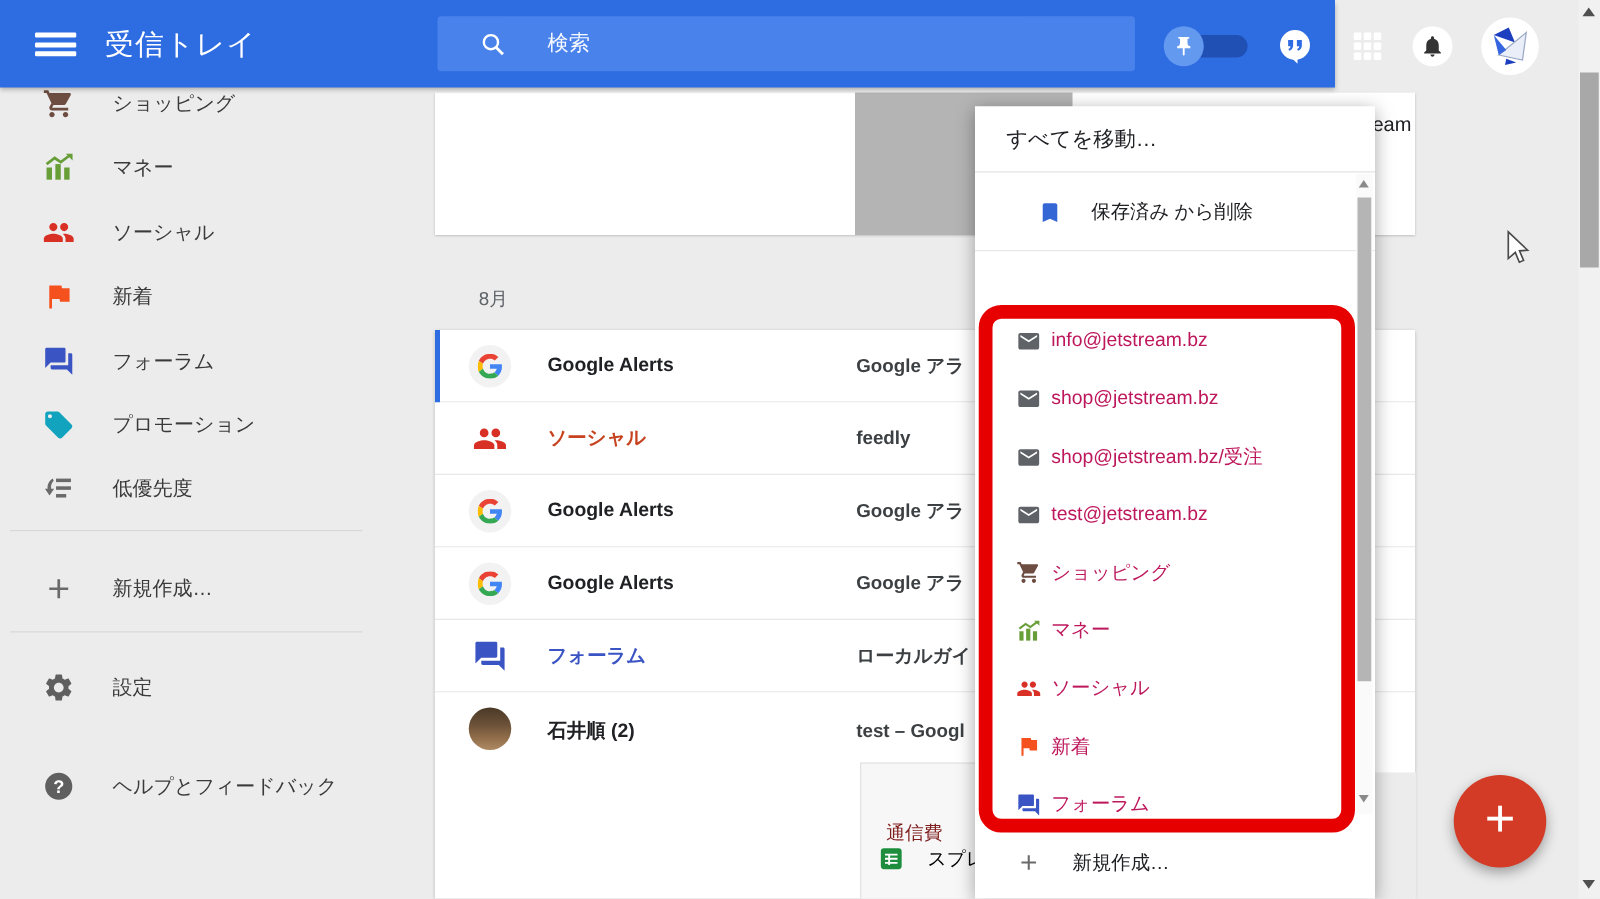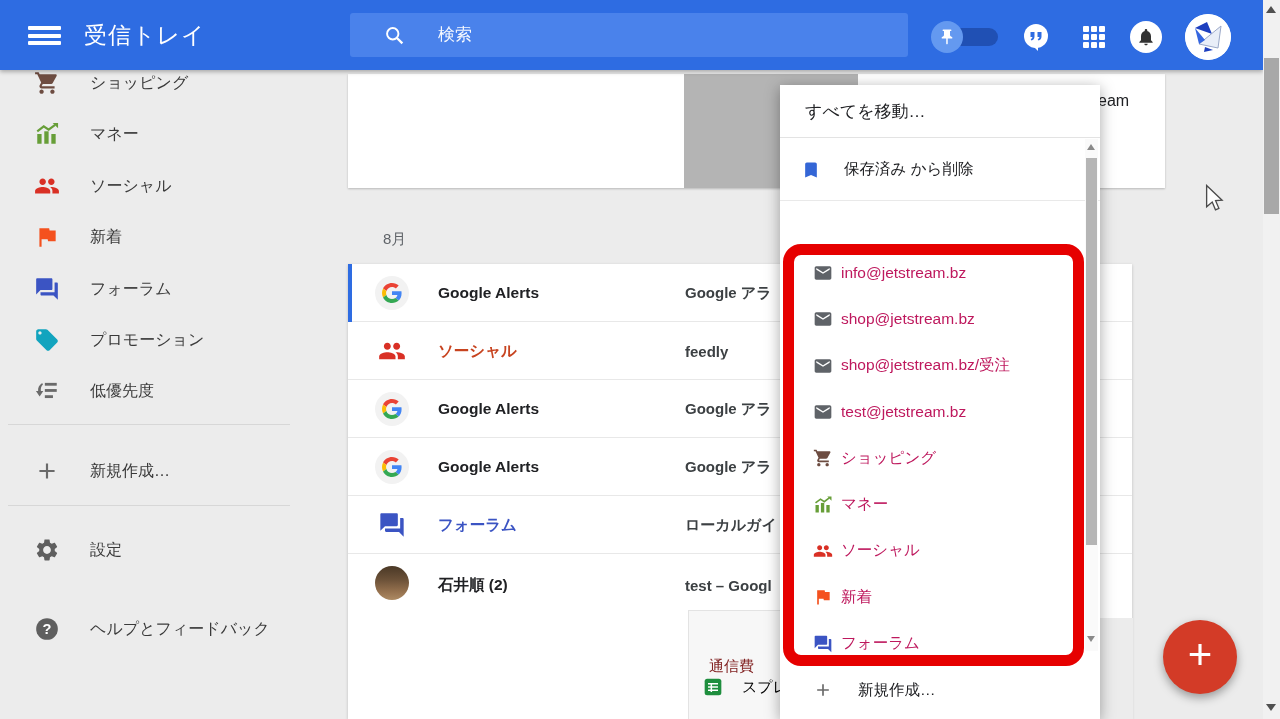--- a/index.html
+++ b/index.html
@@ -1,21 +1,21 @@
 <!DOCTYPE html>
 <html><head>
 <meta charset="utf-8">
 <style>
   html,body{margin:0;padding:0;}
   body{width:1280px;height:719px;overflow:hidden;background:#ececec;
        font-family:"Liberation Sans","DejaVu Sans",sans-serif;color:#202124;}
   #screen{position:relative;width:1280px;height:719px;overflow:hidden;}
   svg{display:block;}
   
-  #header{position:absolute;left:0;top:0;width:1263px;height:70px;background:#2e6ce2;
+  #header{position:absolute;left:0;top:0;width:1068px;height:70px;background:#2e6ce2;
           box-shadow:0 2px 4px rgba(0,0,0,.28);z-index:50;}
   #hamburger{position:absolute;left:28px;top:26px;width:33px;height:19px;cursor:pointer;}
   #hamburger i{display:block;height:4px;background:#fff;border-radius:1px;margin-bottom:3.5px;}
   #app-title{position:absolute;left:84px;top:0;height:70px;line-height:70px;
              font-size:23px;color:#fff;letter-spacing:1px;}
   #searchbox{position:absolute;left:350px;top:13px;width:558px;height:44px;border-radius:3px;
              background:#4a82eb;cursor:text;}
   #searchbox .mag{position:absolute;left:34px;top:12px;color:#fff;}
   #searchbox .ph{position:absolute;left:88px;top:0;line-height:44px;font-size:17px;color:rgba(255,255,255,.95);}
   .hbtn{position:absolute;cursor:pointer;}
@@ -39,21 +39,21 @@
   .side-item{position:absolute;left:0;width:300px;height:52px;display:flex;align-items:center;
              padding-left:34px;box-sizing:border-box;cursor:pointer;}
   .side-item .lab{margin-left:30px;font-size:16px;color:#3a3a3a;}
   .sdiv{position:absolute;left:8px;width:282px;height:1px;background:#d7d7d7;}
   
   .c-cart{color:#6d4c41}.c-money{color:#679e38}.c-people{color:#d93025}.c-flag{color:#f4511e}
   .c-forum{color:#3b54c3}.c-tag{color:#12a4be}.c-gray{color:#6a6a6a}.c-dark{color:#5f5f5f}
   .c-env{color:#5f6368}.c-bm{color:#3466d6}
   
   #topcard{position:absolute;left:348px;top:74px;width:784px;height:114px;background:#fff;
-           box-shadow:0 1px 2px rgba(0,0,0,.22);padding-left:33px;}
+           box-shadow:0 1px 2px rgba(0,0,0,.22);}
   #sil-block{position:absolute;left:336px;top:0;width:174px;height:114px;background:#b4b4b4;overflow:hidden;}
   #trunc-text{position:absolute;left:750px;top:18px;font-size:16px;color:#202124;}
   #month-label{position:absolute;left:383px;top:230px;font-size:15px;color:#5f6368;}
   #listcard{position:absolute;left:348px;top:264px;width:784px;height:455px;background:#fff;
             box-shadow:0 1px 3px rgba(0,0,0,.2);font-weight:bold;}
   .row{position:absolute;left:0;width:784px;height:58px;background:#fff;box-sizing:border-box;
        border-bottom:1px solid #e8e8e8;cursor:pointer;}
   .row .ricon{position:absolute;left:27px;top:12px;width:34px;height:34px;border-radius:50%;
               display:flex;align-items:center;justify-content:center;}
   .row .gbg{background:#f2f2f2;}
@@ -68,21 +68,21 @@
   #conv-subject{position:absolute;left:20px;top:17px;font-size:15px;font-weight:500;color:#7f1d1d;margin-top:29px;}
   #sheet-chip{position:absolute;left:14px;top:66px;display:flex;align-items:center;cursor:pointer;}
   #sheet-chip .lab{margin-left:19px;font-size:15px;color:#000000;}
   #gray-patch{position:absolute;left:1100px;top:618px;width:33px;height:101px;background:#ececec;z-index:6;}
   
   #dropdown{position:absolute;left:780px;top:85px;width:320px;height:634px;background:#fff;
             box-shadow:0 3px 14px rgba(0,0,0,.35);z-index:20;}
   #dd-title{position:absolute;left:0;top:0;width:100%;height:53px;line-height:53px;box-sizing:border-box;
             padding-left:25px;font-size:17px;color:#202124;border-bottom:1px solid #e3e3e3;cursor:pointer;}
   #dd-saved{position:absolute;left:0;top:54px;width:100%;height:62px;display:flex;align-items:center;
-            padding-left:21px;box-sizing:border-box;border-bottom:1px solid #e9e9e9;cursor:pointer;}
+            padding-left:50px;box-sizing:border-box;border-bottom:1px solid #e9e9e9;cursor:pointer;}
   #dd-saved .lab{margin-left:23px;font-size:15.5px;color:#202124;}
   #dd-section{position:absolute;left:25px;top:126px;height:36px;line-height:36px;font-size:13.5px;color:#767676;}
   #dd-items{position:absolute;left:0;top:165px;width:100%;}
   .dd-item{height:46.3px;display:flex;align-items:center;padding-left:33px;box-sizing:border-box;cursor:pointer;}
   .dd-item .lab{margin-left:8px;font-size:15.5px;color:#be185d;white-space:nowrap;}
   #dd-create{position:absolute;left:0;top:581px;width:100%;height:48px;display:flex;align-items:center;
              padding-left:33px;box-sizing:border-box;cursor:pointer;}
   #dd-create .lab{margin-left:25px;font-size:15.5px;color:#202124;}
   #dd-scroll-track{position:absolute;left:305px;top:54px;width:13px;height:512px;background:#fafafa;}
   #dd-scroll-thumb{position:absolute;left:306px;top:73px;width:11px;height:387px;background:#b5b5b5;}

